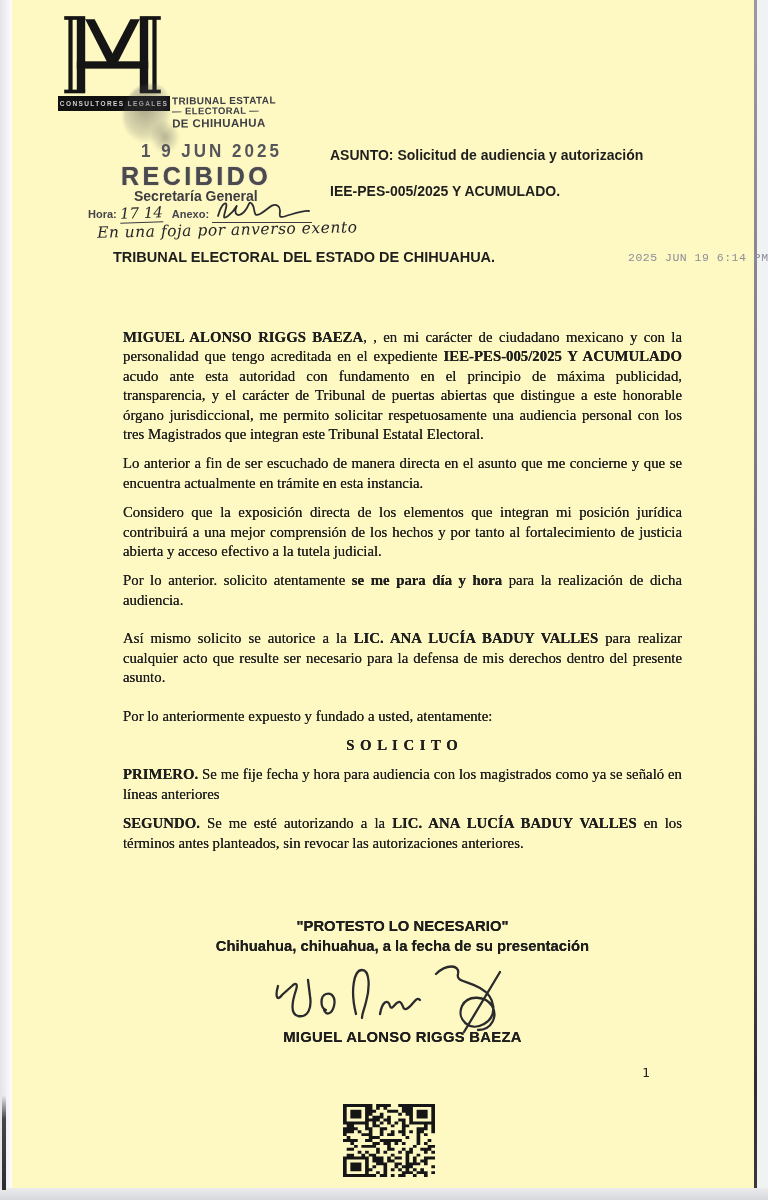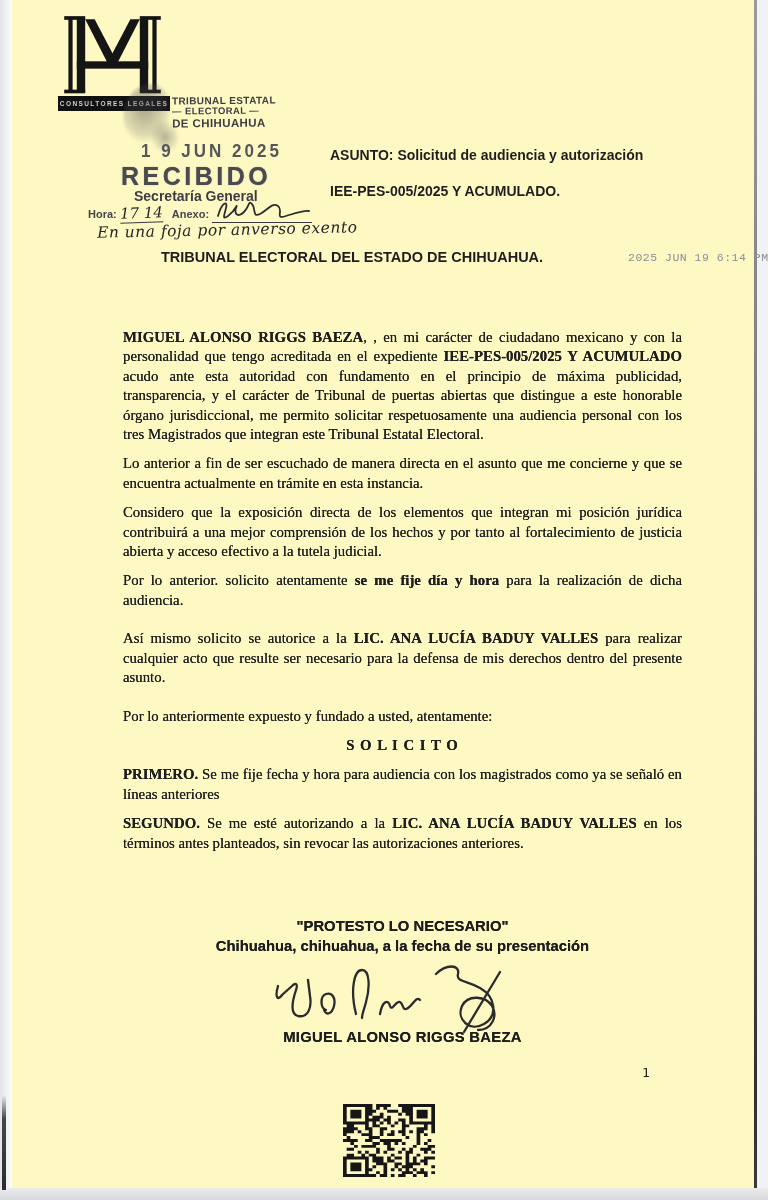--- a/index.html
+++ b/index.html
@@ -48,21 +48,21 @@
   .anexo-sig{display:inline-block;width:100px;border-bottom:1.3px solid #3a3a40;height:16px;vertical-align:bottom;position:relative;}
   .anexo-sig svg{position:absolute;left:0;top:-10px;}
   .hw-note{position:absolute;left:97px;top:221px;font-size:15.5px;transform:rotate(-1.2deg);letter-spacing:.5px;}
 
   .subject{position:absolute;left:330px;top:147px;width:334px;font-weight:bold;font-size:14px;}
   .subject .s2{text-align:left;margin-top:20px;}
 
   .machine-stamp{position:absolute;left:628px;top:251px;font-family:"Liberation Mono",monospace;
     font-size:11.5px;color:#8d8d99;letter-spacing:.5px;white-space:nowrap;}
 
-  .addressee{position:absolute;left:113px;top:248px;font-weight:bold;font-size:14.5px;line-height:18px;margin-left:48px;}
+  .addressee{position:absolute;left:113px;top:248px;font-weight:bold;font-size:14.5px;line-height:18px;}
 
   
   .doc-body{position:absolute;left:113px;top:318px;width:579px;font-size:14.8px;line-height:19.4px;
     text-align:justify;text-shadow:0 0 .35px #222;}
   .doc-body p{margin:10px;font-family:Liberation Serif, serif;}
   .doc-body p.gap{margin-top:19px;}
   .b{font-weight:bold;}
   .solicito-h{margin-top:28px;text-align:center;font-weight:bold;letter-spacing:1px;}
   .p-primero{margin-top:22px;}
   .p-segundo{margin-top:12px;}
@@ -137,21 +137,21 @@
   <div class="machine-stamp">2025 JUN 19  6:14 PM</div>
 
   <div class="addressee">
     <div>TRIBUNAL ELECTORAL DEL ESTADO DE CHIHUAHUA.</div>
   </div>
 
   <div class="doc-body">
     <p><span class="b">MIGUEL ALONSO RIGGS BAEZA</span><span>, , en mi carácter de ciudadano mexicano y con la personalidad que tengo acreditada en el expediente </span><span class="b">IEE-PES-005/2025 Y ACUMULADO</span><span> acudo ante esta autoridad con fundamento en el principio de máxima publicidad, transparencia, y el carácter de Tribunal de puertas abiertas que distingue a este honorable órgano jurisdiccional, me permito solicitar respetuosamente una audiencia personal con los tres Magistrados que integran este Tribunal Estatal Electoral.</span></p>
     <p><span>Lo anterior a fin de ser escuchado de manera directa en el asunto que me concierne y que se encuentra actualmente en trámite en esta instancia.</span></p>
     <p><span>Considero que la exposición directa de los elementos que integran mi posición jurídica contribuirá a una mejor comprensión de los hechos y por tanto al fortalecimiento de justicia abierta y acceso efectivo a la tutela judicial.</span></p>
-    <p><span>Por lo anterior. solicito atentamente </span><span class="b">se me fije día y hora</span><span> para la realización de dicha audiencia.</span></p>
+    <p><span>Por lo anterior. solicito atentamente </span><span class="b">se me para día y hora</span><span> para la realización de dicha audiencia.</span></p>
     <p class="gap"><span>Así mismo solicito se autorice a la </span><span class="b">LIC. ANA LUCÍA BADUY VALLES</span><span> para realizar cualquier acto que resulte ser necesario para la defensa de mis derechos dentro del presente asunto.</span></p>
     <p class="gap"><span>Por lo anteriormente expuesto y fundado a usted, atentamente:</span></p>
 
     <p class="solicito-h">S O L I C I T O</p>
     <p class="p-primero"><span class="b">PRIMERO.</span><span> Se me fije fecha y hora para audiencia con los magistrados como ya se señaló en líneas anteriores</span></p>
     <p class="p-segundo"><span class="b">SEGUNDO.</span><span> Se me esté autorizando a la </span><span class="b">LIC. ANA LUCÍA BADUY VALLES</span><span> en los términos antes planteados, sin revocar las autorizaciones anteriores.</span></p>
 
     <div class="closing">
       <div>"PROTESTO LO NECESARIO"</div>
       <div>Chihuahua, chihuahua, a la fecha de su presentación</div>

